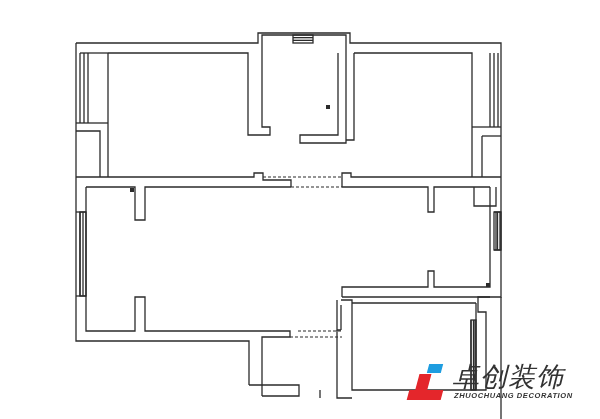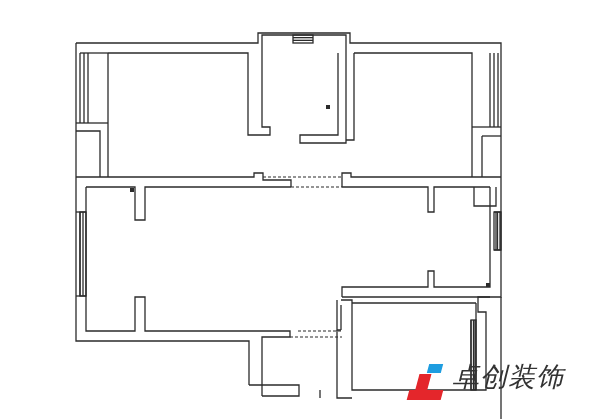--- a/index.html
+++ b/index.html
@@ -91,13 +91,14 @@
       <rect x="130" y="188" width="4" height="4" class="fix"></rect>
       <rect x="486" y="283" width="4" height="4" class="fix"></rect>
     </g>
 </svg>
 
 <div id="logo">
   <div class="logo-red" style="left:16px;top:14px;width:12px;height:26px;transform:skewX(-15deg);"></div>
   <div class="logo-red" style="left:8px;top:30px;width:34px;height:10px;transform:skewX(-15deg);"></div>
   <div class="logo-blue"></div>
   <div class="logo-cn">卓创装饰</div>
+  <div class="logo-en">ZHUOCHUANG DECORATION</div>
 </div>
 
 </body></html>

